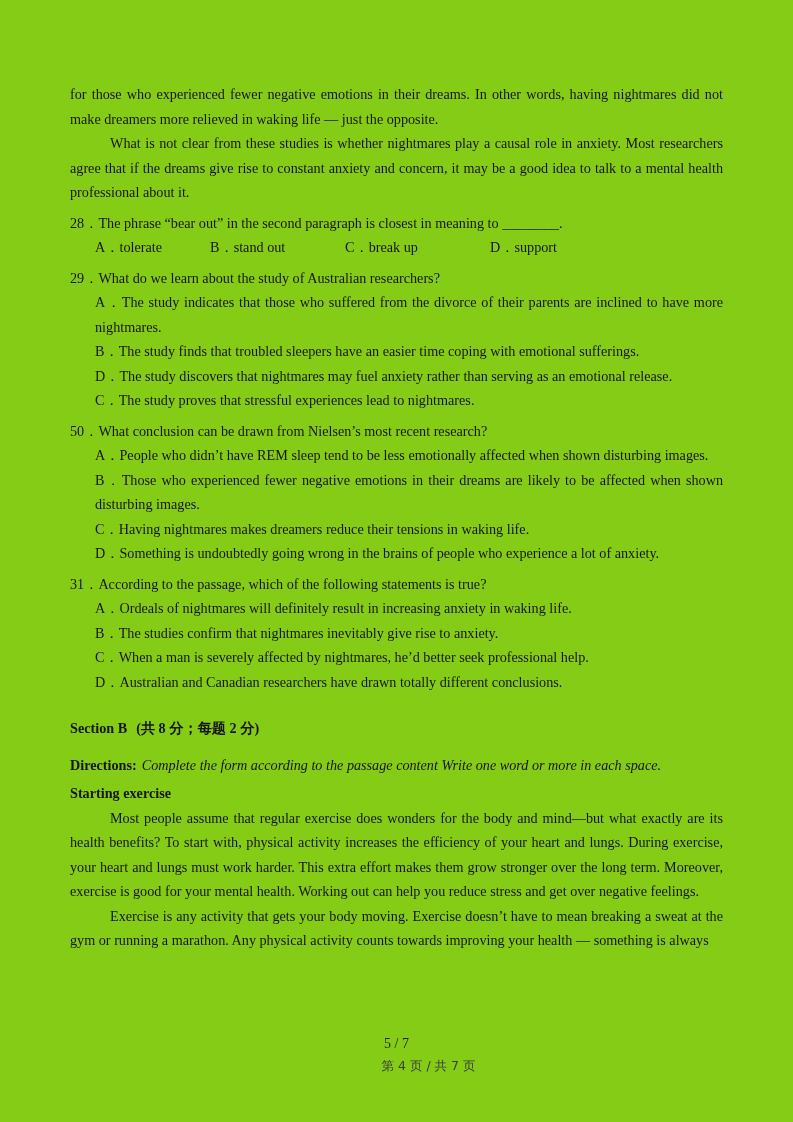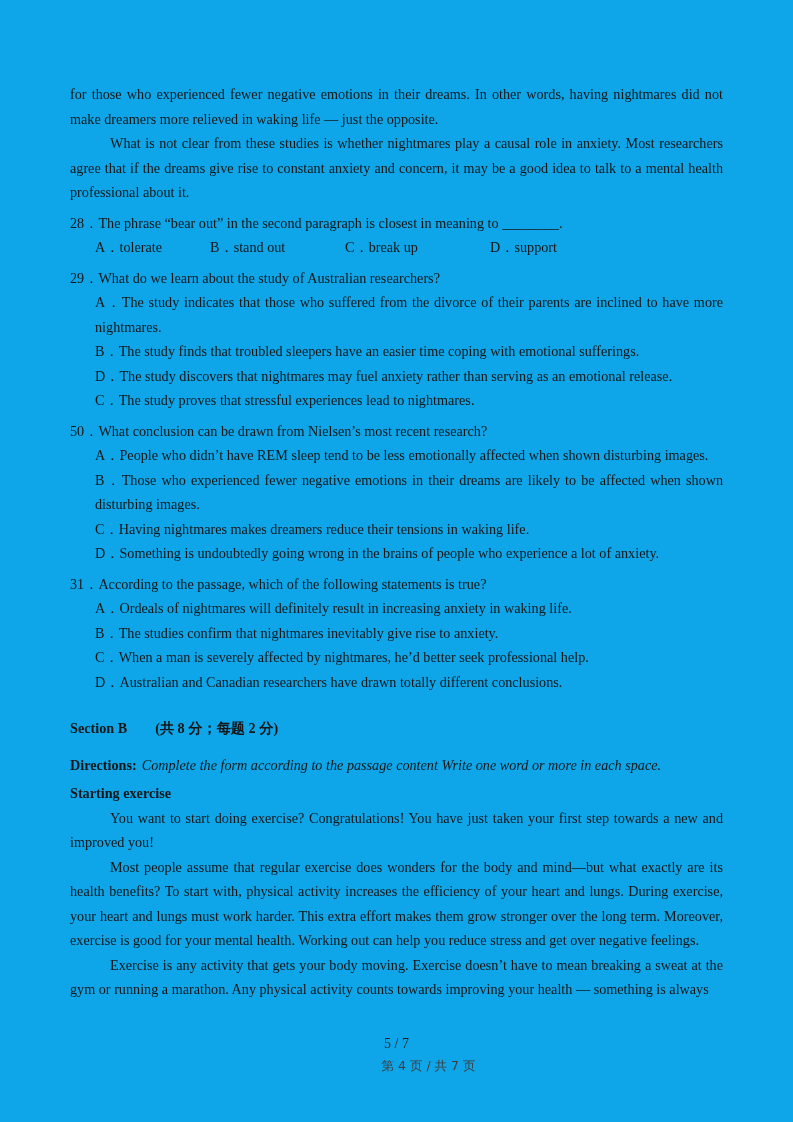--- a/index.html
+++ b/index.html
@@ -1,21 +1,21 @@
 <!DOCTYPE html>
 <html><head>
 <meta charset="utf-8">
 <style>
   * { margin: 0; padding: 0; box-sizing: border-box; }
   html, body { background: #ffffff; }
   .page {
     position: relative;
     width: 793px;
     height: 1122px;
-    background: #0ea5e9;
+    background: #84cc16;
     font-family: "Liberation Serif", serif;
     font-size: 14.2px;
     color: #161616;
     overflow: hidden;
   }
   .content {
     position: absolute;
     top: 82px;
     left: 70px;
     width: 653px;
@@ -23,21 +23,21 @@
   .para { text-align: justify; line-height: 24.5px; }
   .indent { text-indent: 40px; }
   .q { margin-top: 6px; }
   .q-line { line-height: 24.5px; }
   .opts-row { display: flex; margin-left: 25px; line-height: 24.5px; }
   .opts-row .o1 { width: 115px; }
   .opts-row .o2 { width: 135px; }
   .opts-row .o3 { width: 145px; }
   .opt { margin-left: 25px; text-align: justify; line-height: 24.5px; }
   .section-head { margin-top: 22px; line-height: 24.5px; font-weight: bold; }
-  .score-note { margin-left: 28px; text-align: center; }
+  .score-note { margin-left: 9px; text-align: center; }
   .directions { margin-top: 12px; line-height: 24.5px; }
   .dir-label { font-weight: bold; }
   .dir-text { font-style: italic; margin-left: 5px; }
   .passage-title { margin-top: 4px; font-weight: bold; line-height: 24.5px; }
   .footer-num {
     position: absolute; top: 1036px; left: 0; width: 100%;
     text-align: center; font-size: 14px; color: #222;
   }
   .footer-cn {
     position: absolute; top: 1058px; left: 0; width: 100%;
@@ -100,21 +100,20 @@
     <div class="section-head">
       <span>Section B</span><span class="score-note">(共 8 分；每题 2 分)</span>
     </div>
 
     <div class="directions">
       <span class="dir-label">Directions:</span><span class="dir-text">Complete the form according to the passage content Write one word or more in each space.</span>
     </div>
 
     <div class="passage-title">Starting exercise</div>
 
-    <p class="para indent">You want to start doing exercise? Congratulations! You have just taken your first step towards a new and improved you!</p>
     <p class="para indent">Most people assume that regular exercise does wonders for the body and mind—but what exactly are its health benefits? To start with, physical activity increases the efficiency of your heart and lungs. During exercise, your heart and lungs must work harder. This extra effort makes them grow stronger over the long term. Moreover, exercise is good for your mental health. Working out can help you reduce stress and get over negative feelings.</p>
     <p class="para indent">Exercise is any activity that gets your body moving. Exercise doesn’t have to mean breaking a sweat at the gym or running a marathon. Any physical activity counts towards improving your health  —  something is always</p>
 
   </div>
 
   <div class="footer-num">5 / 7</div>
   <div class="footer-cn">第 4 页 / 共 7 页</div>
 </div>
 
 </body></html>

